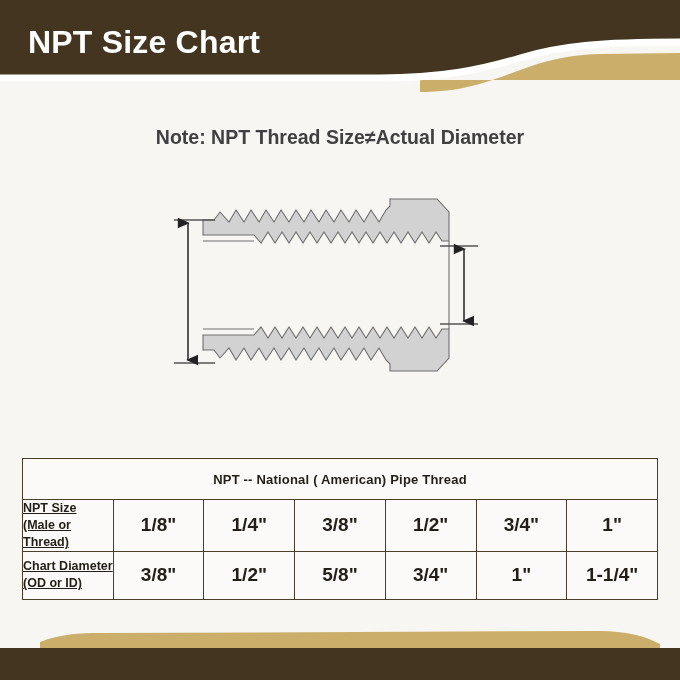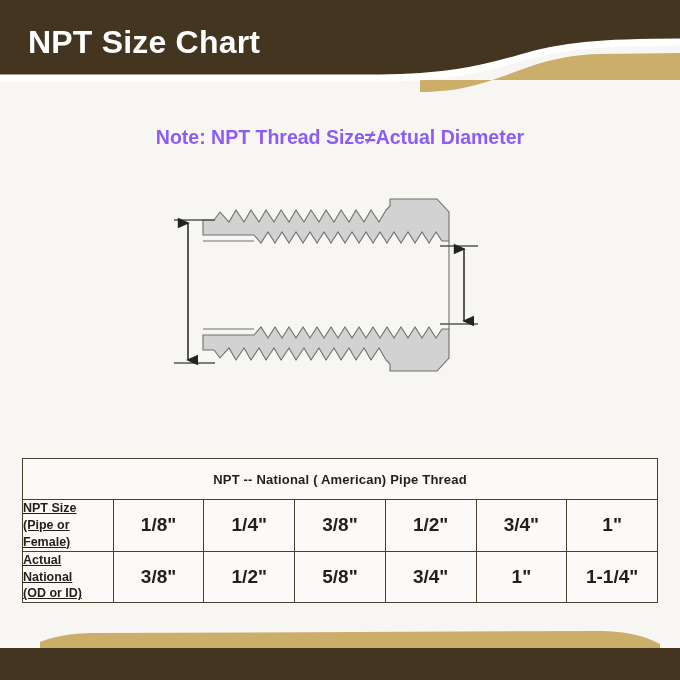--- a/index.html
+++ b/index.html
@@ -48,21 +48,21 @@
 
   
   .note {
     position: absolute;
     top: 126px;
     left: 0;
     width: 680px;
     text-align: center;
     font-size: 19.5px;
     font-weight: bold;
-    color: #8b5cf6;
+    color: #404040;
     white-space: nowrap;
   }
 
   
   .diagram {
     position: absolute;
     left: 0;
     top: 195px;
     width: 680px;
     height: 215px;
@@ -209,32 +209,32 @@
     <table class="npt">
       <thead>
         <tr>
           <th class="t-head" colspan="7">NPT -- National ( American) Pipe Thread</th>
         </tr>
       </thead>
       <tbody>
         <tr class="data-row">
           <td class="row-label">
             <span class="sub">NPT Size</span>
-            <span class="sub">(Pipe or Female)</span>
+            <span class="sub">(Male or Thread)</span>
           </td>
           <td class="cell-val">1/8"</td>
           <td class="cell-val">1/4"</td>
           <td class="cell-val">3/8"</td>
           <td class="cell-val">1/2"</td>
           <td class="cell-val">3/4"</td>
           <td class="cell-val">1"</td>
         </tr>
         <tr class="data-row">
           <td class="row-label">
-            <span class="sub">Actual National</span>
+            <span class="sub">Chart Diameter</span>
             <span class="sub">(OD or ID)</span>
           </td>
           <td class="cell-val">3/8"</td>
           <td class="cell-val">1/2"</td>
           <td class="cell-val">5/8"</td>
           <td class="cell-val">3/4"</td>
           <td class="cell-val">1"</td>
           <td class="cell-val">1-1/4"</td>
         </tr>
       </tbody>

